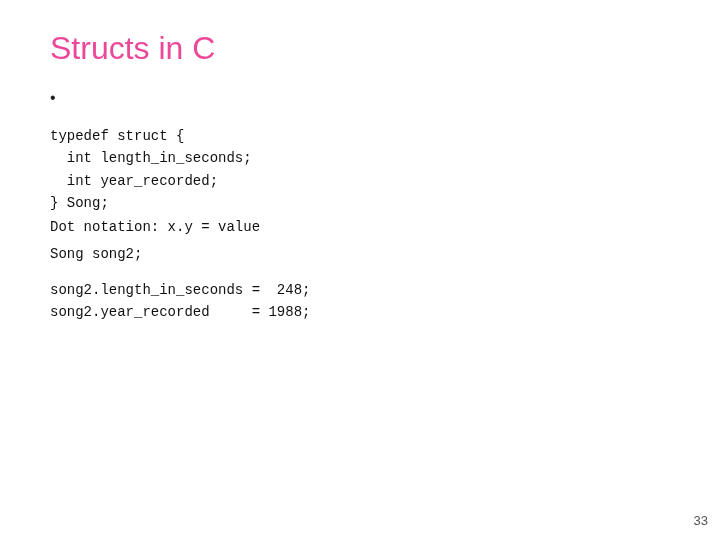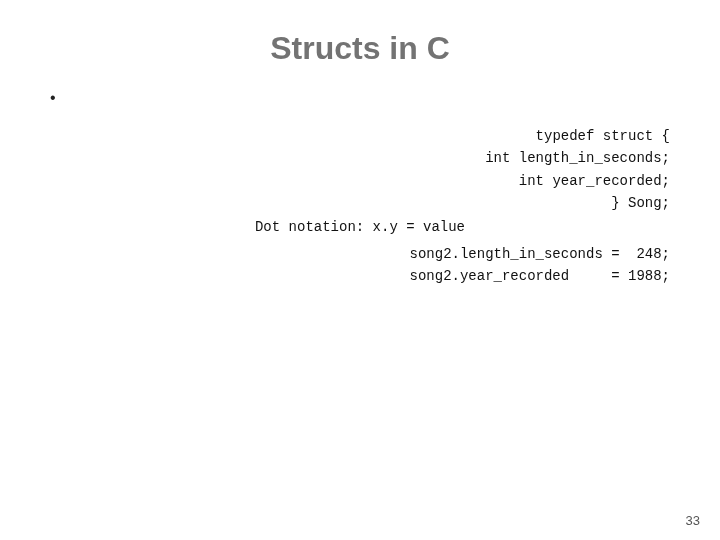--- a/index.html
+++ b/index.html
@@ -19,24 +19,23 @@
 
     .slide {
       width: 720px;
       height: 540px;
       background: #ffffff;
       padding: 30px 50px 30px 50px;
       position: relative;
     }
 
     .title {
-      text-align: center;
       font-size: 32px;
-      font-weight: bold;
-      color: #737373;
+      font-weight: normal;
+      color: #ec4899;
       margin-bottom: 20px;
       font-family: Arial, sans-serif;
     }
 
     .bullet-point {
       font-size: 16px;
       color: #222;
       margin-bottom: 18px;
       display: flex;
       align-items: flex-start;
@@ -54,36 +53,35 @@
       color: #111;
       margin-bottom: 14px;
       line-height: 1.6;
       white-space: pre;
     }
 
     .dot-notation {
       font-family: 'Courier New', Courier, monospace;
       font-size: 14px;
       color: #111;
-      text-align: center;
+      text-align: left;
       margin-bottom: 8px;
       margin-top: -10px;
     }
 
     .page-number {
       position: absolute;
       bottom: 12px;
-      right: 20px;
+      right: 12px;
       font-size: 13px;
       color: #555;
     }
 
     .section {
       margin-bottom: 6px;
-      text-align: right;
     }
   </style>
 </head>
 <body>
 
 <div class="slide">
 
   <h1 class="title">Structs in C</h1>
 
   <div class="bullet-point">
@@ -94,20 +92,23 @@
     <div class="code-block">typedef struct {
   int length_in_seconds;
   int year_recorded;
 } Song;</div>
   </div>
 
   <div class="dot-notation">Dot notation: x.y = value</div>
 
 
 
+  <div class="section">
+    <div class="code-block">Song song2;</div>
+  </div>
 
   <div class="section">
     <div class="code-block">song2.length_in_seconds =  248;
 song2.year_recorded     = 1988;</div>
   </div>
 
   <div class="page-number">33</div>
 </div>
 
 </body></html>

